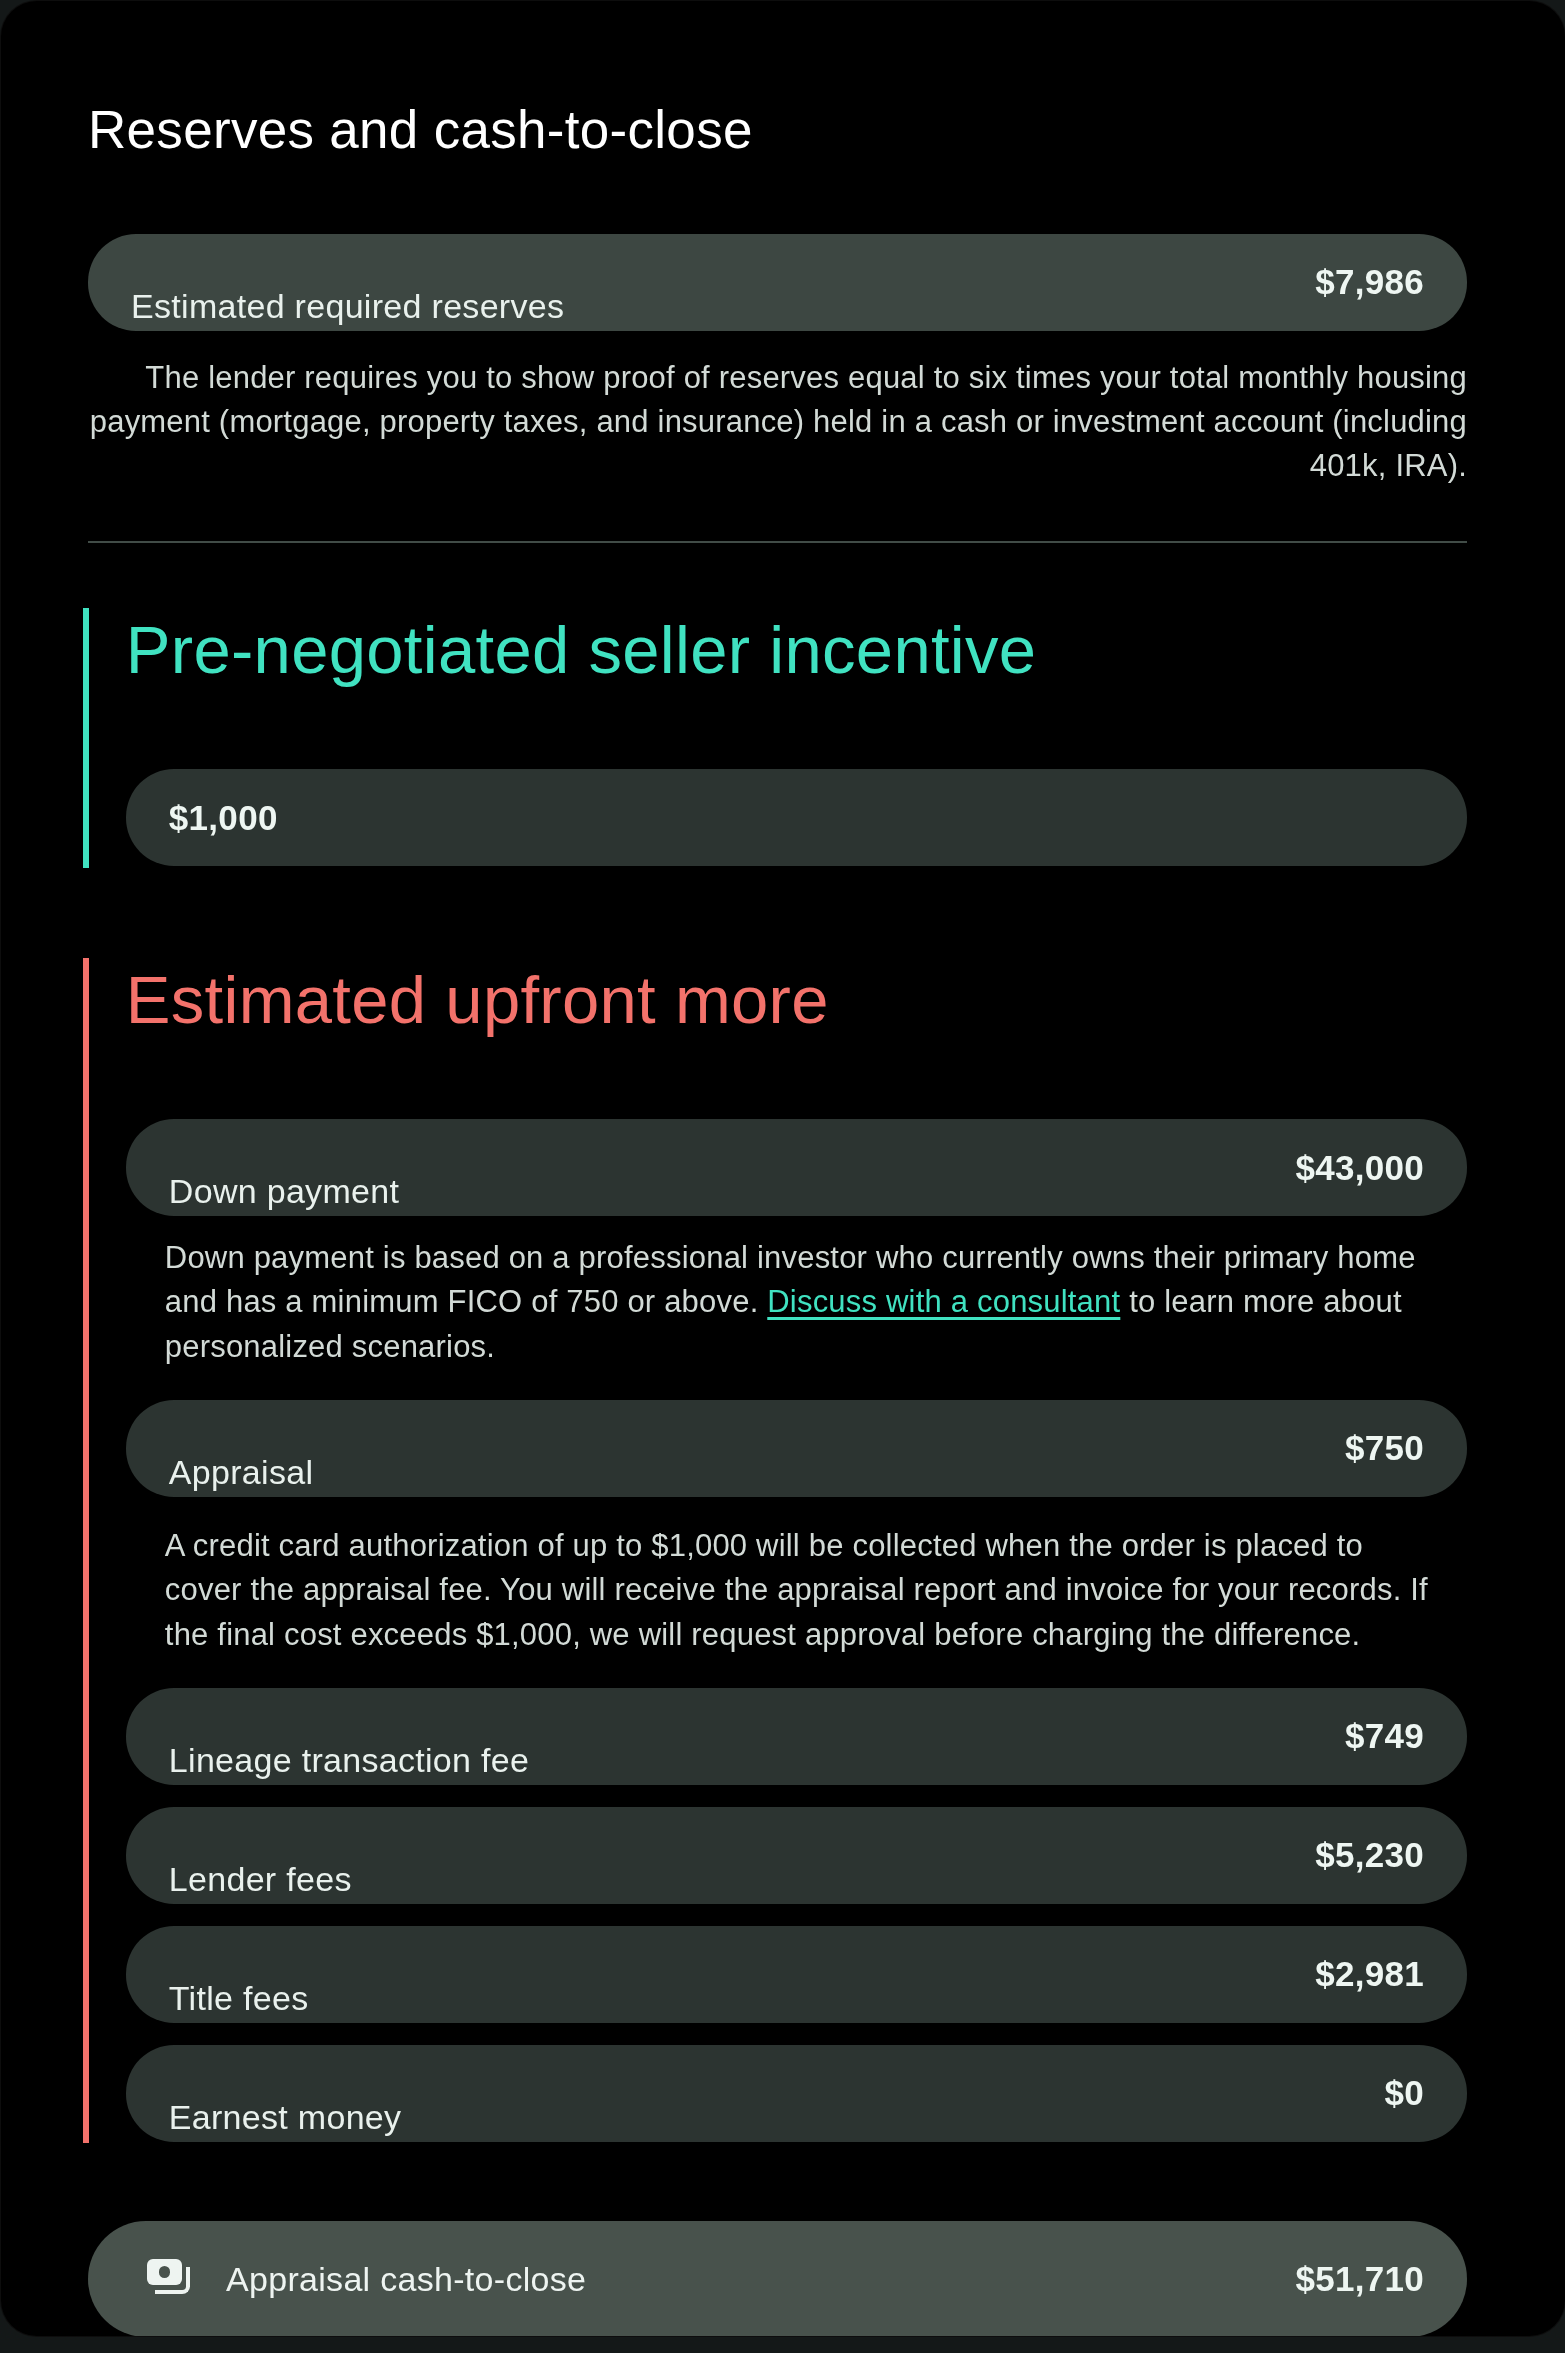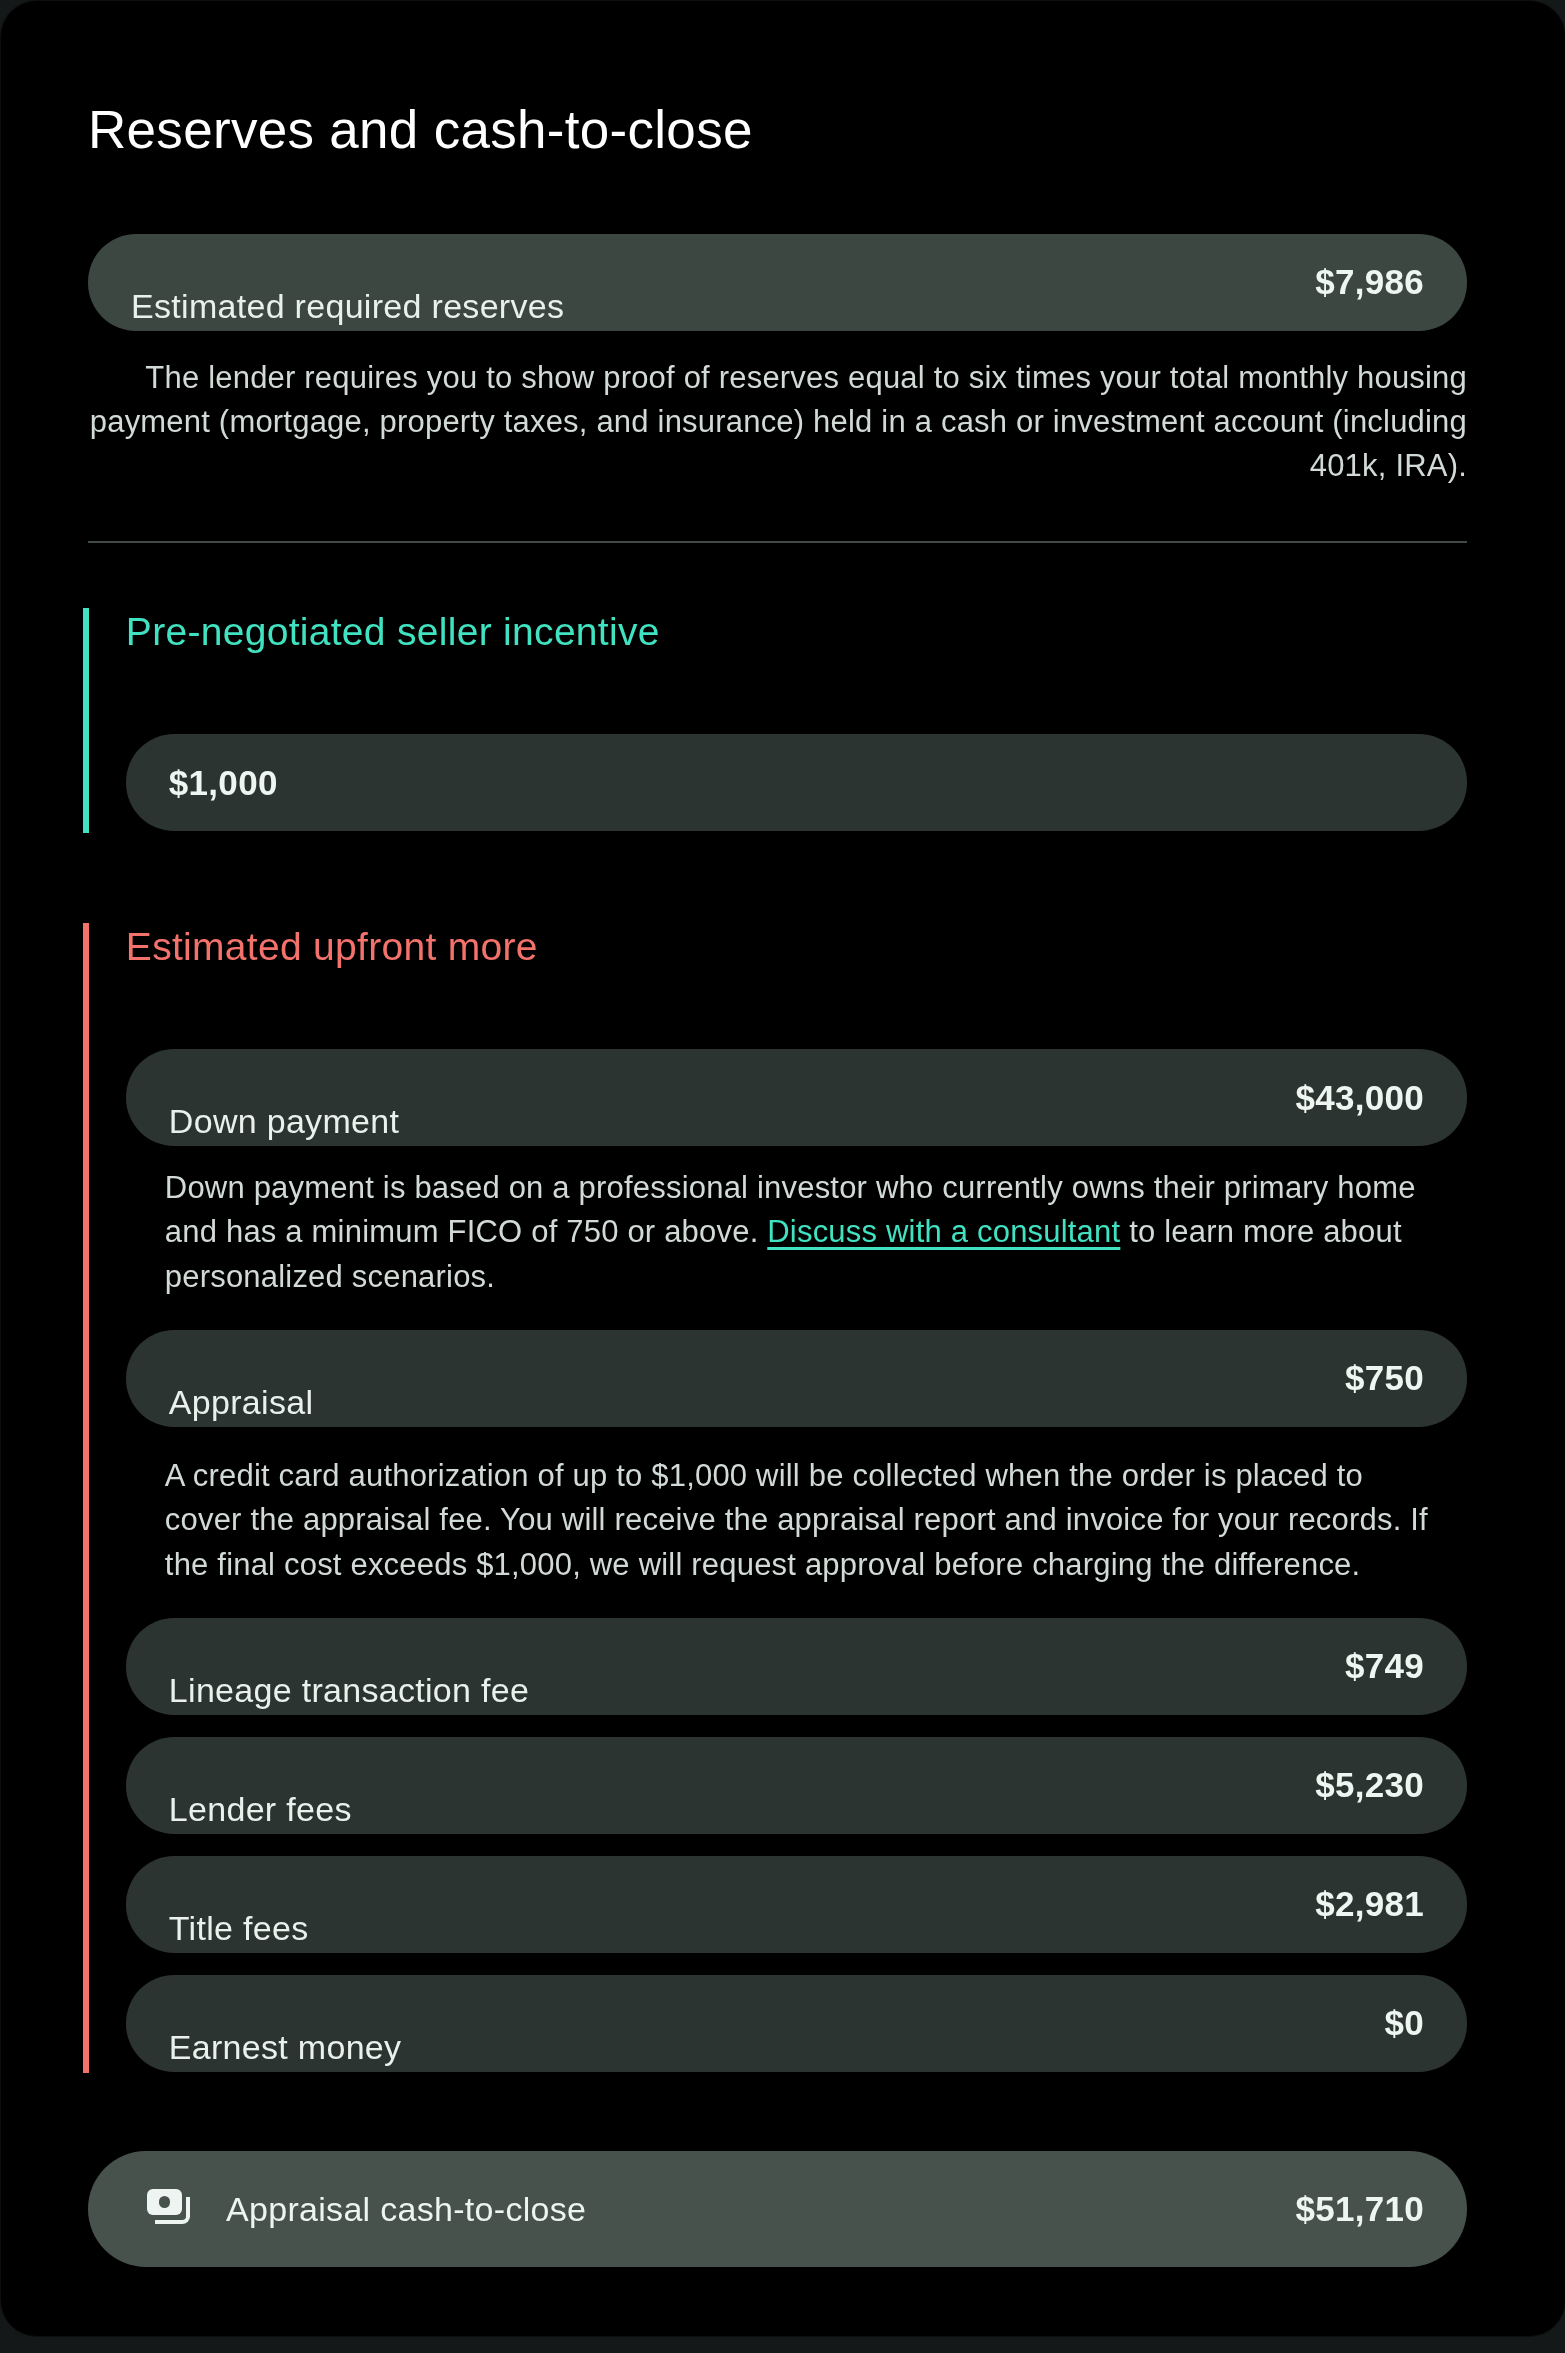--- a/index.html
+++ b/index.html
@@ -67,21 +67,21 @@
   }
   .section {
     border-left: 6.5px solid;
     padding: 0 0 1.3px 37px;
     margin-left: -5.2px;
   }
   .section.teal { border-color: #40e2c1; margin-top: 65px; }
   .section.coral { border-color: #f3726b; margin-top: 90px; }
   .section-heading {
     margin: 0;
-    font-size: 39px;
+    font-size: 67px;
     font-weight: 500;
     line-height: 1.25;
     letter-spacing: 0.3px;
   }
   .section.teal .section-heading { color: #40e2c1; }
   .section.coral .section-heading { color: #f3726b; }
   .section .fee-row.first { margin-top: 78px; }
   .section .note { padding: 0 39px; }
   .note.dp-note { margin-top: 19.6px; }
   .row-appraisal { margin-top: 17px; }

